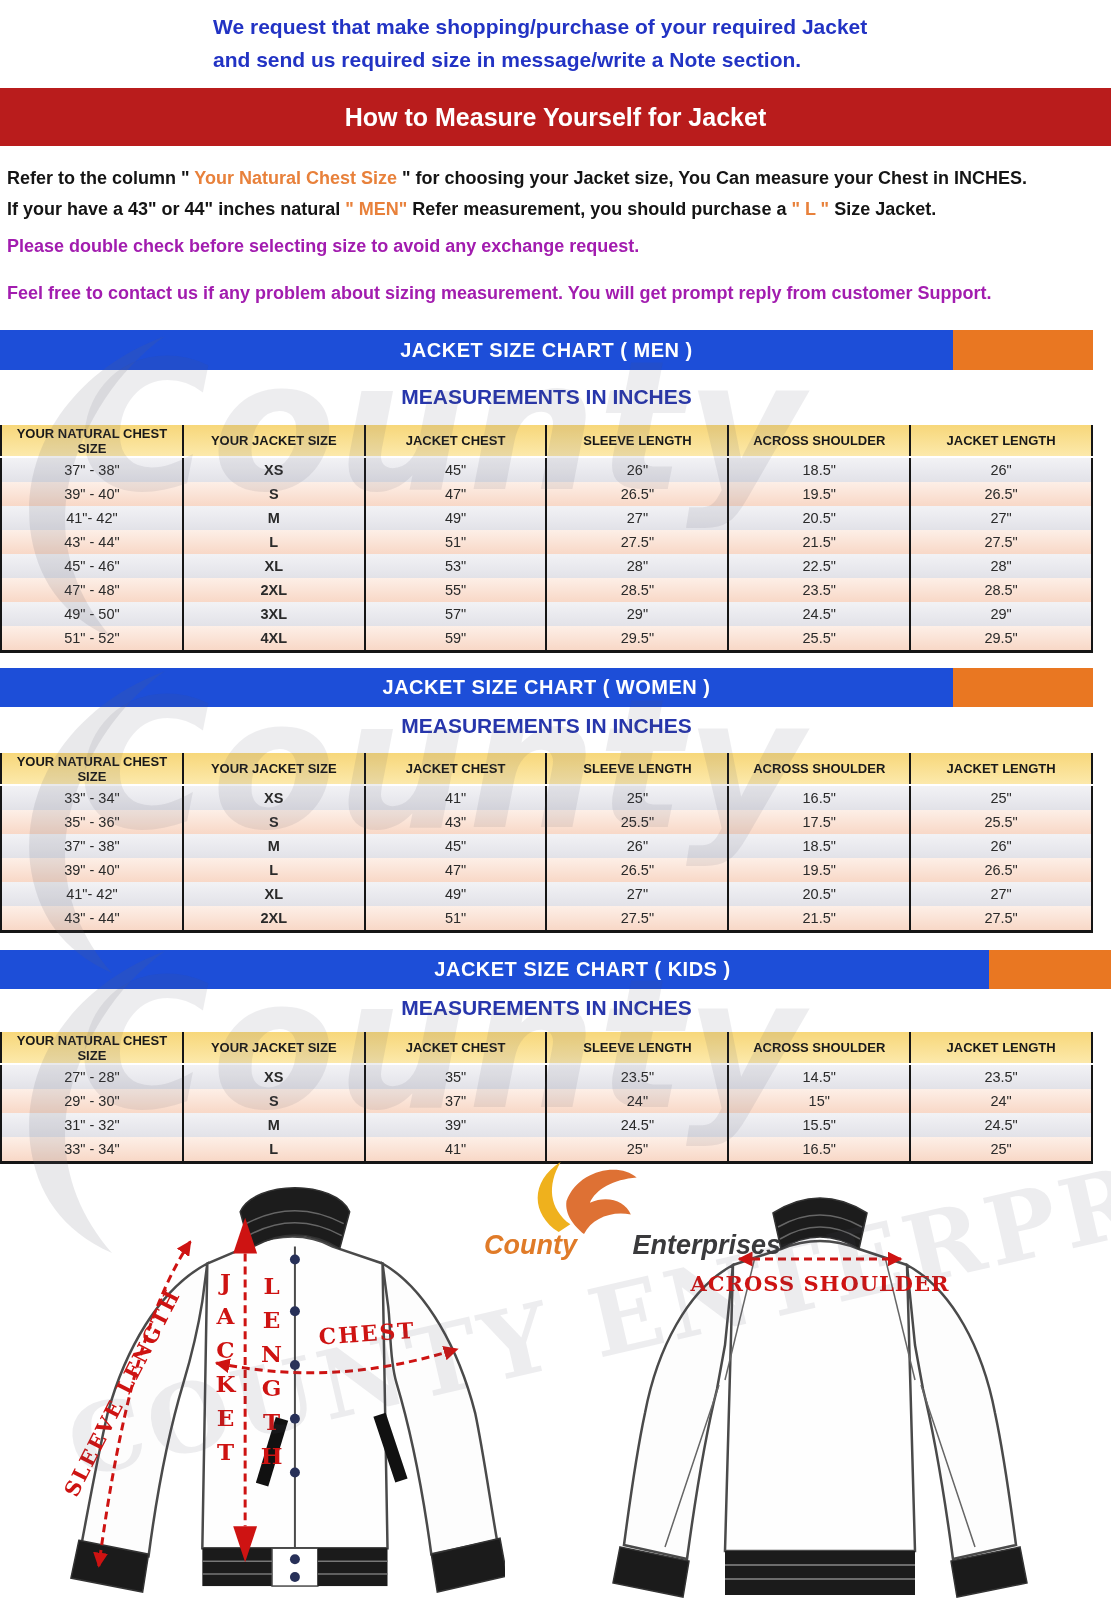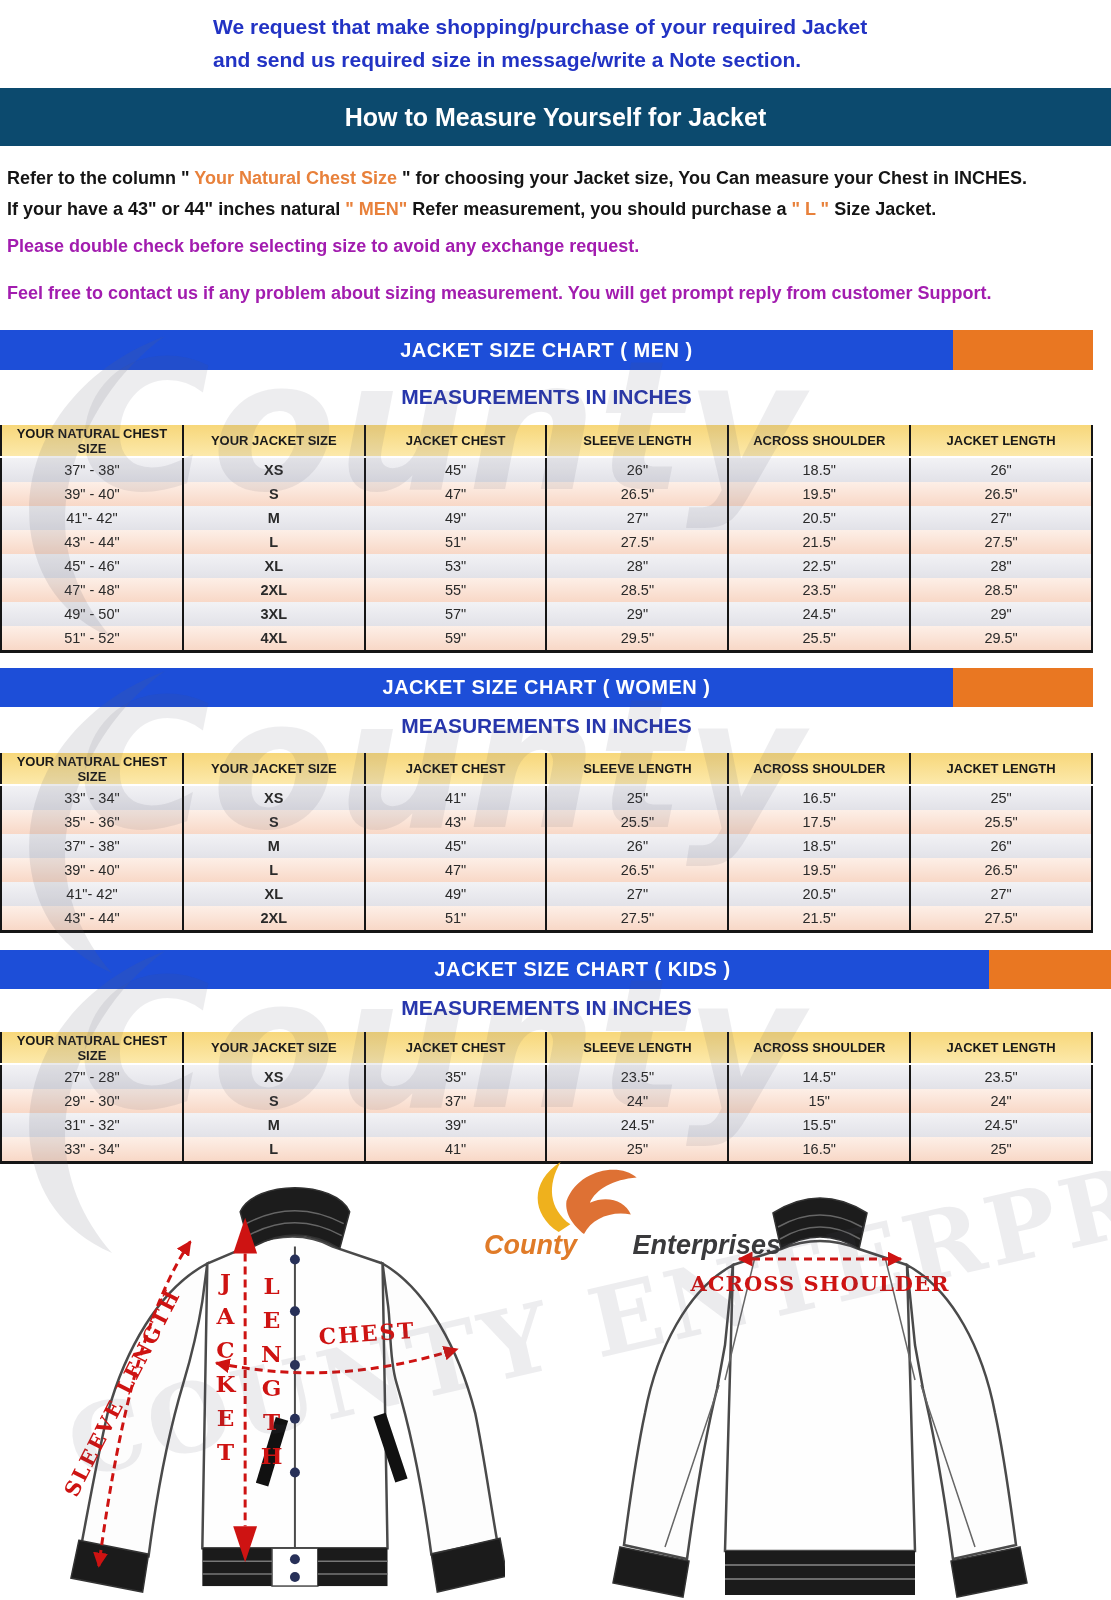--- a/index.html
+++ b/index.html
@@ -1,21 +1,21 @@
 <!DOCTYPE html>
 <html><head>
 <meta charset="utf-8">
 <style>
   html,body{margin:0;padding:0;background:#ffffff;}
   .page{position:relative;width:1111px;height:1600px;background:#ffffff;overflow:hidden;
         font-family:"Liberation Sans",sans-serif;}
 
   
   .intro{position:absolute;left:213px;top:10px;color:#2233c4;font-size:21px;font-weight:bold;line-height:33px;}
-  .how-banner{position:absolute;left:0;top:88px;width:1111px;height:58px;background:#0c4a6e;
+  .how-banner{position:absolute;left:0;top:88px;width:1111px;height:58px;background:#b91c1c;
               color:#ffffff;font-size:25px;font-weight:bold;text-align:center;line-height:58px;}
 
   .instr{position:absolute;left:7px;top:163px;width:1100px;color:#141414;
          font-size:18px;font-weight:bold;line-height:31px;}
   .hl{color:#e8813b;}
   .warning{position:absolute;left:7px;top:236px;color:#a21caf;font-size:18px;font-weight:bold;}
   .contact{position:absolute;left:7px;top:283px;color:#a21caf;font-size:18px;font-weight:bold;}
 
   
   .section-banner{position:absolute;left:0;width:1093px;height:39px;background:#1d4ed8;

